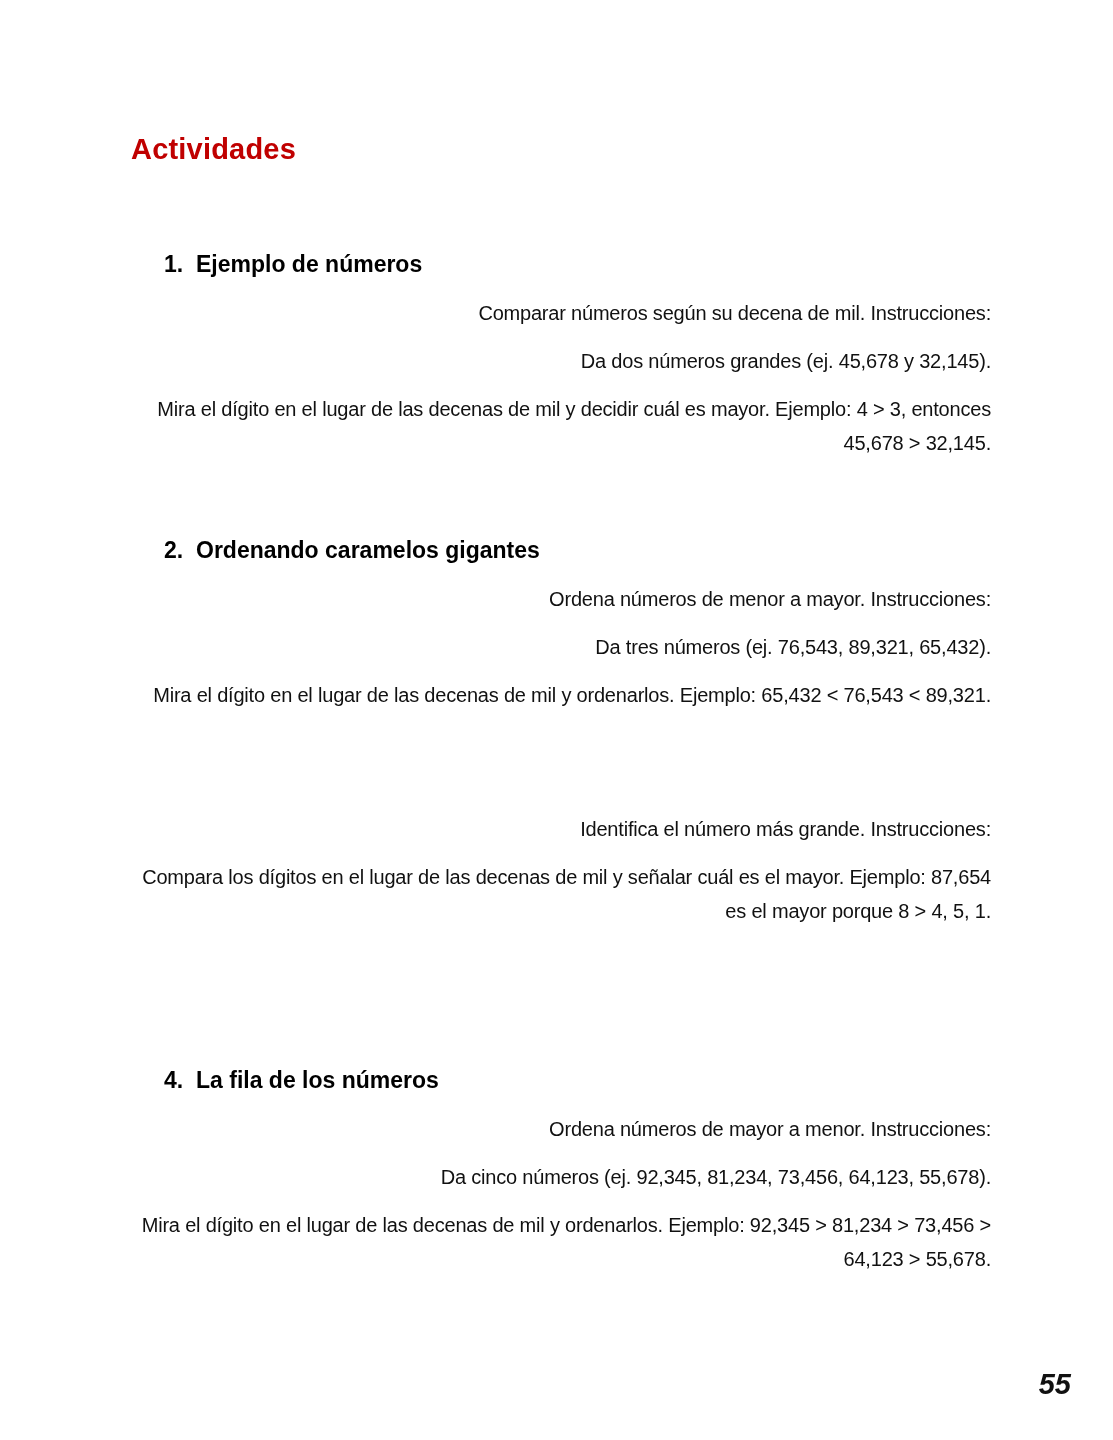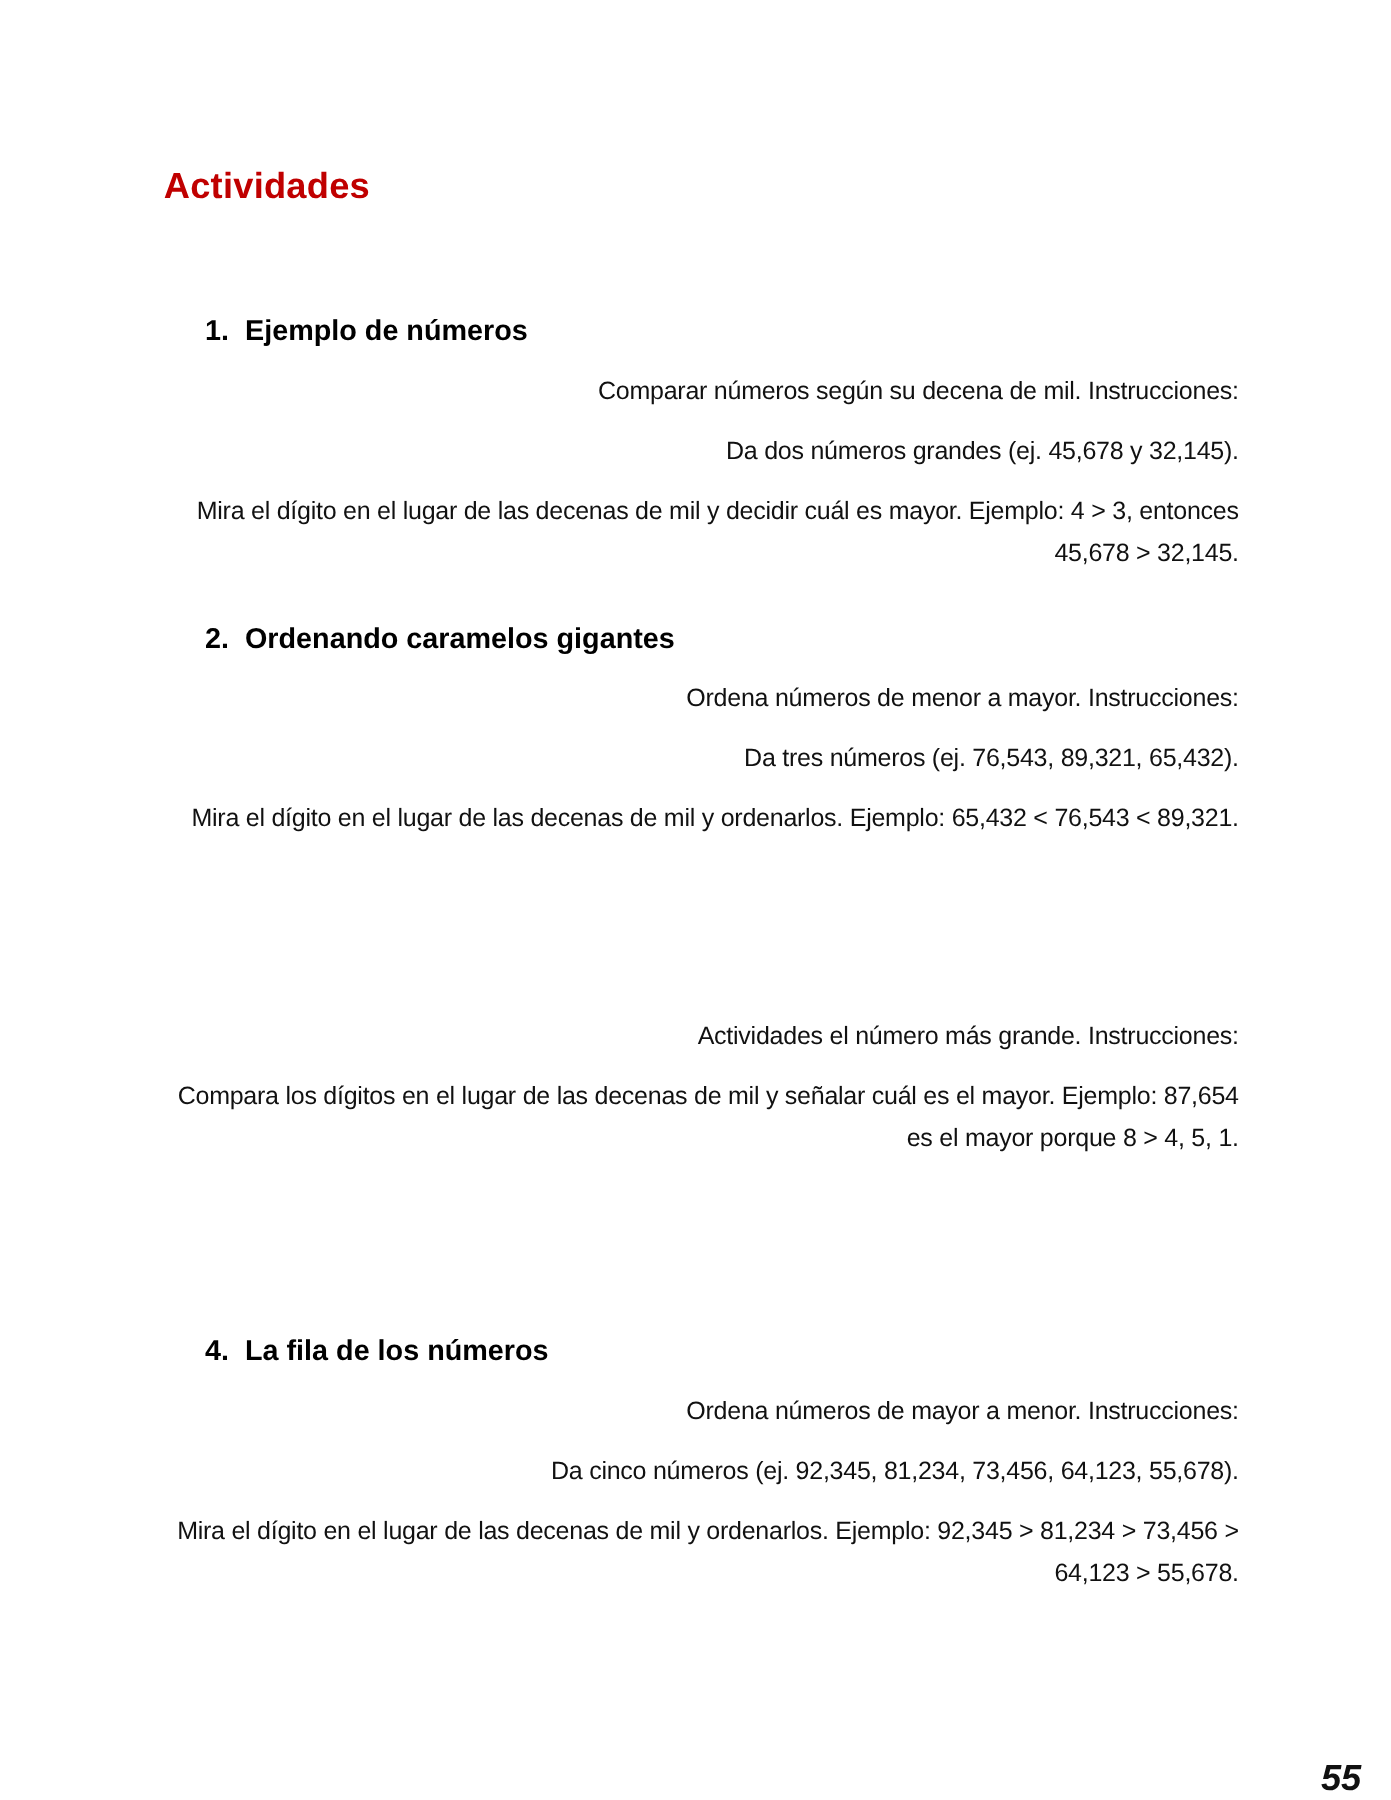--- a/index.html
+++ b/index.html
@@ -55,57 +55,56 @@
       font-size: 20px;
       line-height: 34px;
       color: #111111;
       letter-spacing: -0.2px;
       text-align: right;
     }
     .para.first { margin-top: 18px; }
     .para.gap { margin-top: 14px; }
     .page-number {
       position: absolute;
-      right: 24px;
+      right: 42px;
       top: 1368px;
       font-family: "Liberation Sans", sans-serif;
       font-weight: bold;
       font-style: italic;
       font-size: 29px;
       color: #111111;
-      margin-top: 39px;
     }
   </style>
 </head>
 <body>
 
 <div class="page">
 
   <h1 class="page-title" style="color: rgb(192, 0, 0);">Actividades</h1>
 
   <section class="section" style="top:250px;">
     <h2 class="section-heading">
       <span class="num">1.</span><span>Ejemplo de números</span>
     </h2>
     <p class="para first">Comparar números según su decena de mil. Instrucciones:</p>
     <p class="para gap">Da dos números grandes (ej. 45,678 y 32,145).</p>
     <p class="para gap">Mira el dígito en el lugar de las decenas de mil y decidir cuál es mayor. Ejemplo: 4 &gt; 3, entonces 45,678 &gt; 32,145.</p>
   </section>
 
-  <section class="section" style="top:496px;">
+  <section class="section" style="top:536px;">
     <h2 class="section-heading">
       <span class="num">2.</span><span>Ordenando caramelos gigantes</span>
     </h2>
     <p class="para first">Ordena números de menor a mayor. Instrucciones:</p>
     <p class="para gap">Da tres números (ej. 76,543, 89,321, 65,432).</p>
     <p class="para gap">Mira el dígito en el lugar de las decenas de mil y ordenarlos. Ejemplo: 65,432 &lt; 76,543 &lt; 89,321.</p>
   </section>
 
   <section class="section" style="top:794px;">
-    <p class="para first">Actividades el número más grande. Instrucciones:</p>
+    <p class="para first">Identifica el número más grande. Instrucciones:</p>
     <p class="para gap">Compara los dígitos en el lugar de las decenas de mil y señalar cuál es el mayor. Ejemplo: 87,654 es el mayor porque 8 &gt; 4, 5, 1.</p>
   </section>
 
   <section class="section" style="top:1066px;">
     <h2 class="section-heading">
       <span class="num">4.</span><span>La fila de los números</span>
     </h2>
     <p class="para first">Ordena números de mayor a menor. Instrucciones:</p>
     <p class="para gap">Da cinco números (ej. 92,345, 81,234, 73,456, 64,123, 55,678).</p>
     <p class="para gap">Mira el dígito en el lugar de las decenas de mil y ordenarlos. Ejemplo: 92,345 &gt; 81,234 &gt; 73,456 &gt; 64,123 &gt; 55,678.</p>

